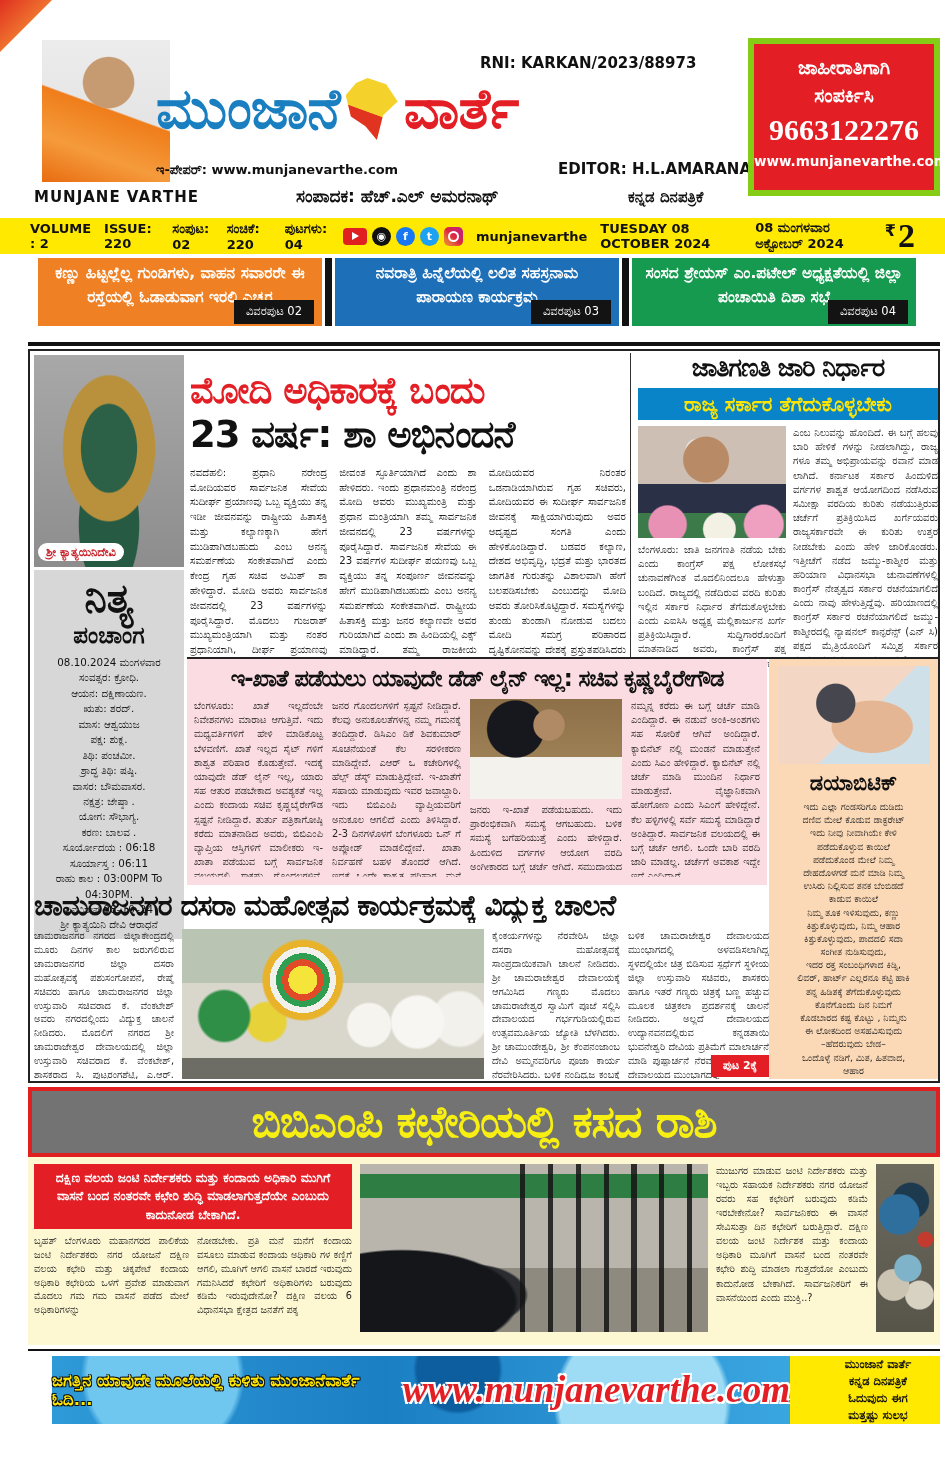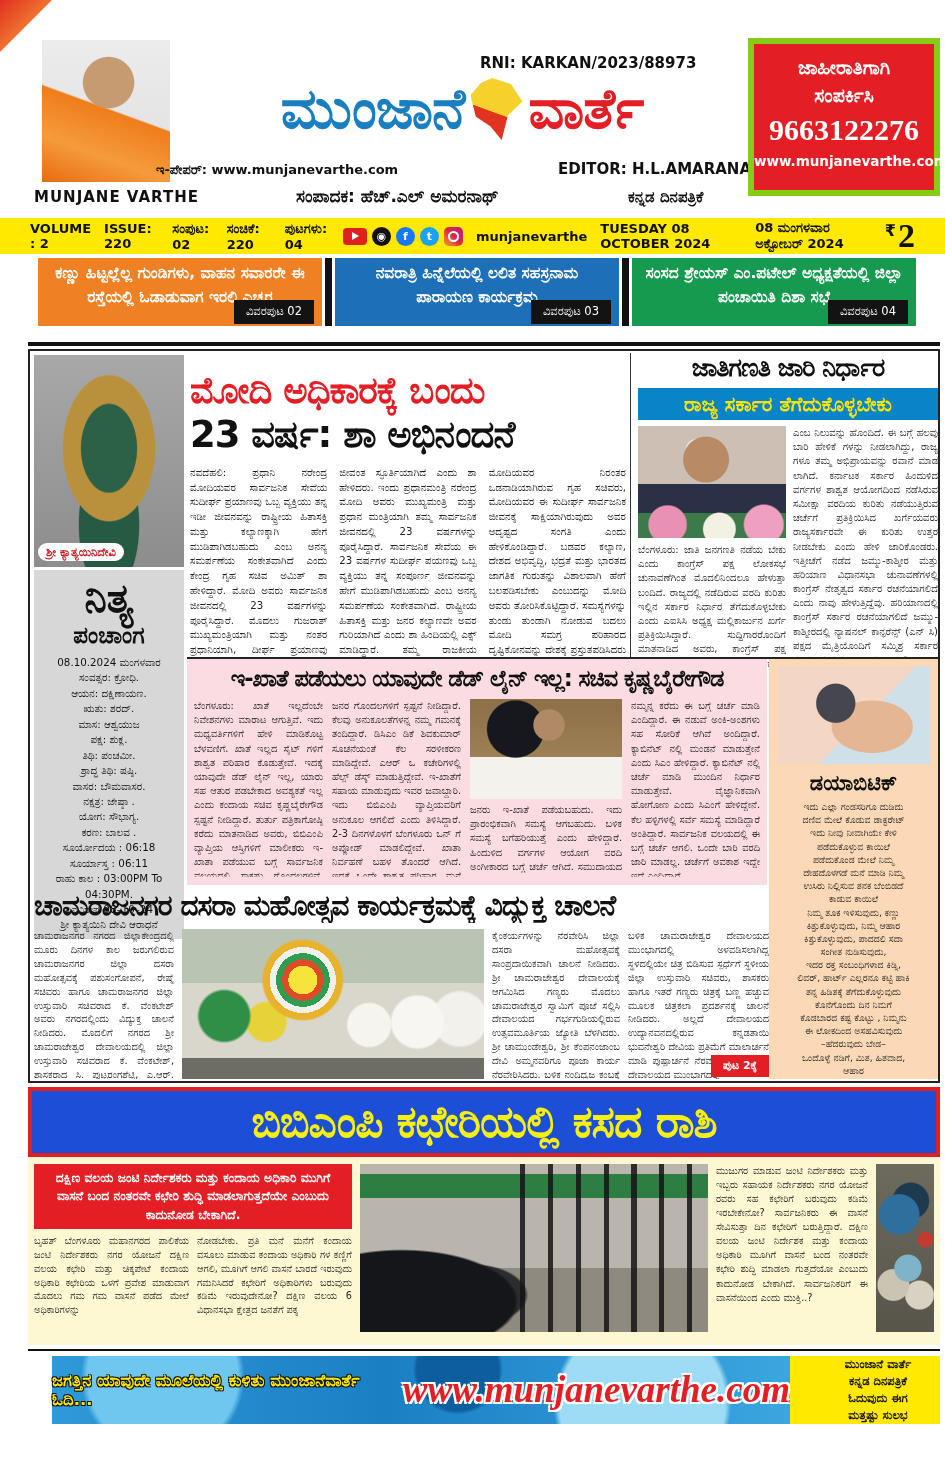--- a/index.html
+++ b/index.html
@@ -14,21 +14,21 @@
   
   .masthead { position:absolute; top:38px; left:28px; width:912px; height:178px; }
   .ph-swami { position:absolute; left:14px; top:2px; width:128px; height:142px;
     background:
       radial-gradient(circle at 52% 30%, #c79b72 0 21%, rgba(0,0,0,0) 22%),
       radial-gradient(circle at 52% 24%, #b58860 0 10%, rgba(0,0,0,0) 11%),
       linear-gradient(200deg, rgba(0,0,0,0) 48%, #ef7d1a 49%, #f59b3c 75%, #e86c10 100%),
       linear-gradient(180deg,#ececec 0%,#dfdfdf 100%); }
   .paper-name-en { position:absolute; left:6px; top:150px; font-size:15px; font-weight:bold; letter-spacing:1px; color:#111; }
   .rni { position:absolute; left:452px; top:16px; font-size:15px; font-weight:bold; color:#111; }
-  .logo-row { position:absolute; left:144px; top:38px; width:580px; display:flex; align-items:center; justify-content:center; gap:6px; }
+  .logo-row { position:absolute; left:128px; top:38px; width:580px; display:flex; align-items:center; gap:6px; }
   .logo-blue { font-size:56px; font-weight:bold; color:#1a7fc0; letter-spacing:-1px; }
   .logo-red  { font-size:56px; font-weight:bold; color:#e31e24; letter-spacing:-1px; }
   .map-icon { width:52px; height:62px; clip-path:polygon(42% 0,78% 10%,100% 38%,72% 60%,60% 100%,38% 78%,10% 62%,0 28%,20% 8%);
     background:linear-gradient(200deg,#f3c columns) ; background:linear-gradient(200deg,#f5d22b 0 55%, #e03420 56% 100%); }
   .epaper { position:absolute; left:128px; top:124px; font-size:13px; font-weight:bold; color:#111; }
   .editor-en { position:absolute; left:530px; top:122px; font-size:15px; font-weight:bold; color:#111; }
   .editor-kn { position:absolute; left:268px; top:148px; font-size:17px; font-weight:bold; color:#111; }
   .daily-kn { position:absolute; left:600px; top:150px; font-size:15px; font-weight:bold; color:#111; }
   .ad-box { position:absolute; right:0; top:0; width:192px; height:158px; background:#e31e24; border:6px solid #84cc16;
     color:#fff; text-align:center; padding-top:10px; }
@@ -140,21 +140,21 @@
       radial-gradient(circle at 28% 62%, #e8d23a 0 8%, rgba(0,0,0,0) 9%),
       radial-gradient(circle at 62% 64%, #f5f4ef 0 10%, rgba(0,0,0,0) 11%),
       radial-gradient(circle at 78% 62%, #f7f6f2 0 10%, rgba(0,0,0,0) 11%),
       radial-gradient(circle at 92% 60%, #f2f1ec 0 9%, rgba(0,0,0,0) 10%),
       linear-gradient(0deg,#6d6d66 0 14%, rgba(0,0,0,0) 14%),
       linear-gradient(180deg,#b9c4b2 0 36%, #d9d6cb 36%); }
   .page2-tag { position:absolute; right:0; bottom:2px; background:#e31e24; color:#fff; font-size:11px; font-weight:bold; padding:3px 12px; }
 
   
   .bbmp { position:absolute; top:1087px; left:28px; width:912px; height:258px; background:#fdf8d2; }
-  .bbmp-banner { border:4px solid #e02020; background:#1d4ed8; height:70px; display:flex; align-items:center; justify-content:center; }
+  .bbmp-banner { border:4px solid #e02020; background:#737373; height:70px; display:flex; align-items:center; justify-content:center; }
   .bbmp-banner span { font-size:44px; font-weight:bold; color:#f7ef12; letter-spacing:-1px; }
   .bbmp-row { display:flex; gap:8px; padding:7px 6px; height:184px; }
   .bbmp-left { width:318px; flex:none; }
   .redbox { background:#e31e24; color:#fff; font-size:12.3px; font-weight:bold; line-height:1.5; text-align:center; padding:5px 7px; }
   .bbmp-cols { display:flex; gap:8px; margin-top:5px; height:96px; overflow:hidden; }
   .bbmp-col { flex:1; font-size:9.7px; line-height:1.42; text-align:justify; color:#222; }
   .ph-gate { width:348px; height:168px; flex:none;
     background:
       linear-gradient(90deg, rgba(0,0,0,0) 0 46%, rgba(20,20,20,.85) 46% 47.5%, rgba(0,0,0,0) 47.5% 54%, rgba(20,20,20,.85) 54% 55.5%, rgba(0,0,0,0) 55.5% 62%, rgba(20,20,20,.85) 62% 63.5%, rgba(0,0,0,0) 63.5% 70%, rgba(20,20,20,.85) 70% 71.5%, rgba(0,0,0,0) 71.5% 78%, rgba(20,20,20,.85) 78% 79.5%, rgba(0,0,0,0) 79.5% 86%, rgba(20,20,20,.85) 86% 87.5%, rgba(0,0,0,0) 87.5% 94%, rgba(20,20,20,.85) 94% 95.5%, rgba(0,0,0,0) 95.5%),
       radial-gradient(ellipse at 12% 82%, #15161a 0 26%, rgba(0,0,0,0) 27%),

